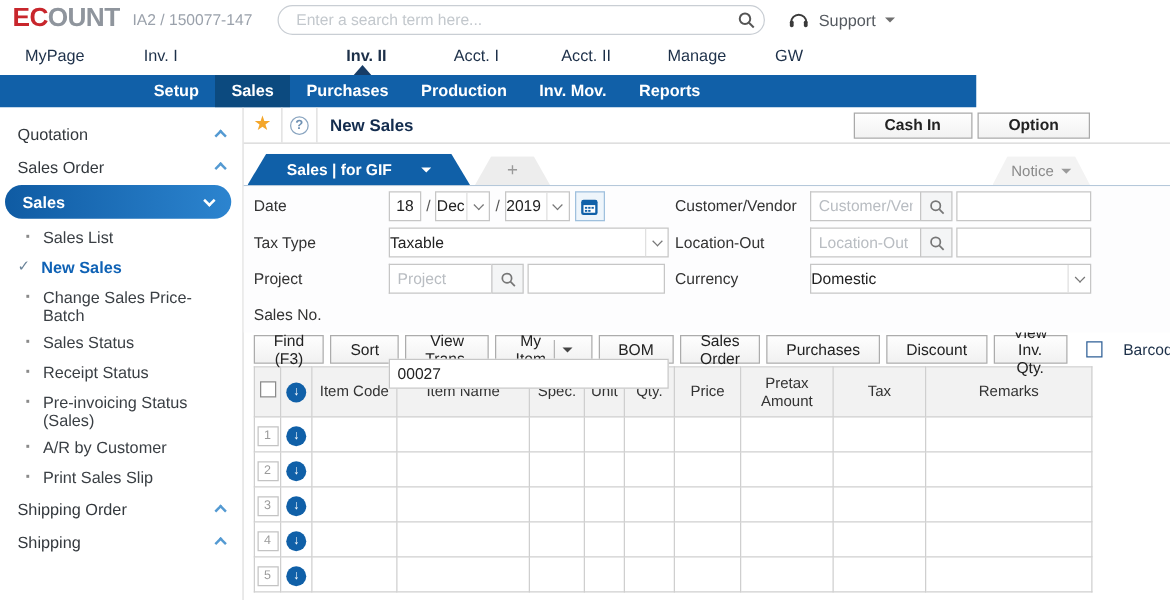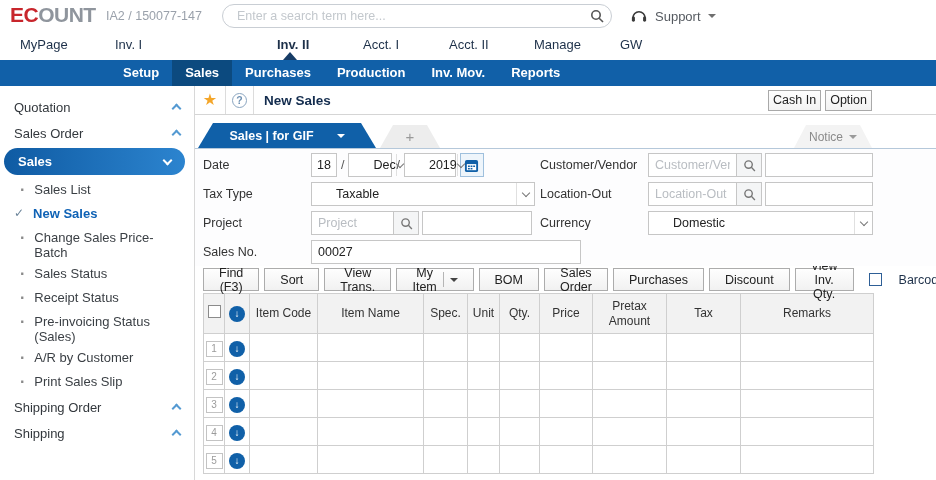--- a/index.html
+++ b/index.html
@@ -22,21 +22,21 @@
   
   .mainmenu { position:absolute; left:0; top:32px; width:936px; height:28px; background:#fff; }
   .mm-item { position:absolute; top:0; line-height:26px; font-size:13px; color:#1d3049; cursor:pointer; white-space:nowrap; }
   .mm-item:nth-child(1){left:20px} .mm-item:nth-child(2){left:115px}
   .mm-item:nth-child(3){left:277px; font-weight:bold;} .mm-item:nth-child(4){left:363px}
   .mm-item:nth-child(5){left:449px} .mm-item:nth-child(6){left:534px}
   .mm-item:nth-child(7){left:620px} .mm-item:nth-child(8){left:707px}
   .menu-pointer { position:absolute; left:283px; top:52px; width:0; height:0; border-left:7px solid transparent; border-right:7px solid transparent; border-bottom:8px solid #173c66; z-index:3; }
 
   
-  .modulebar { position:absolute; left:0; top:60px; width:936px; height:26px; background:#1160a8; display:flex; padding-left:110px; }
+  .modulebar { position:absolute; left:0; top:60px; width:781px; height:26px; background:#1160a8; display:flex; padding-left:110px; }
   .mod-item { line-height:26px; padding:0 13px; color:#fff; font-size:13px; font-weight:600; cursor:pointer; white-space:nowrap; }
   .mod-item.active { background:#0c4a7f; }
 
   
   .sidebar { position:absolute; left:0; top:86px; width:195px; height:394px; background:#fff; border-right:1px solid #d8d8d8; padding-top:8px; overflow:hidden; }
   .sb-group { height:26px; display:flex; align-items:center; justify-content:space-between; padding:0 14px; cursor:pointer; }
   .sb-group .sb-label { font-size:13px; color:#33383d; }
   .chev { display:inline-block; width:7px; height:7px; border-left:2px solid #549ad2; border-bottom:2px solid #549ad2; }
   .chev-up { transform:rotate(135deg); margin-top:3px; }
   .chev-down { transform:rotate(-45deg); margin-bottom:3px; }
@@ -53,36 +53,36 @@
   .main { position:absolute; left:195px; top:86px; width:741px; height:394px; background:#fff; }
 
   .titlerow { height:29px; display:flex; align-items:center; border-bottom:1px solid #d5d5d5; }
   .cell-star { width:30px; display:flex; justify-content:center; cursor:pointer; }
   .star { color:#f4a62a; font-size:16px; line-height:16px; }
   .vsep { width:1px; height:28px; background:#dcdcdc; }
   .cell-help { width:27px; display:flex; justify-content:center; cursor:pointer; }
   .help-circle { width:15px; height:15px; border-radius:50%; border:1px solid #8aa5c0; color:#6f91b3; font-size:10.5px; font-weight:bold; display:flex; align-items:center; justify-content:center; }
   .page-title { margin-left:10px; font-size:13.5px; font-weight:bold; color:#132c4e; }
   .title-actions { margin-left:auto; margin-right:64px; display:flex; gap:4px; }
-  .abtn { height:21px; padding:0 4px; border:1px solid #a9a9a9; background:linear-gradient(#fefefe,#f2f2f2); font-size:12.5px; color:#222; cursor:pointer; display:inline-flex; align-items:center; }
+  .abtn { height:21px; padding:0 24px; border:1px solid #a9a9a9; background:linear-gradient(#fefefe,#f2f2f2); font-size:12.5px; color:#222; cursor:pointer; display:inline-flex; align-items:center;font-weight:bold; }
 
   .tabrow { position:relative; height:34px; border-bottom:1px solid #b5c8da; }
   .tab-active { position:absolute; left:3px; bottom:0; width:178px; height:25px; background:#1060a8; clip-path:polygon(15px 0, calc(100% - 15px) 0, 100% 100%, 0 100%); color:#fff; font-size:12.5px; font-weight:bold; display:flex; align-items:center; justify-content:center; gap:23px; cursor:pointer; }
   .tab-plus { position:absolute; left:185px; bottom:0; width:60px; height:23px; background:#ededed; clip-path:polygon(13px 0, calc(100% - 13px) 0, 100% 100%, 0 100%); color:#999; font-size:15px; display:flex; align-items:center; justify-content:center; cursor:pointer; }
   .tab-notice { position:absolute; left:599px; bottom:0; width:78px; height:23px; background:#f3f3f3; clip-path:polygon(12px 0, calc(100% - 12px) 0, 100% 100%, 0 100%); color:#8a8a8a; font-size:12px; display:flex; align-items:center; justify-content:center; gap:6px; cursor:pointer; }
   .caret { width:0; height:0; border-left:4px solid transparent; border-right:4px solid transparent; border-top:4px solid currentColor; display:inline-block; }
 
   
   .form { position:relative; height:117px; background:#fdfdfe; }
   .f-label { position:absolute; font-size:12.5px; color:#333; line-height:24px; white-space:nowrap; }
   .f-field { position:absolute; display:flex; align-items:center; gap:4px; }
   .input { height:24px; border:1px solid #c6c6c6; font-size:12.5px; color:#222; padding:0 6px; background:#fff; outline:none; }
   .input::placeholder { color:#b9bdc2; }
   .slash { color:#555; font-size:12.5px; }
-  .sel { height:24px; background:#fff; border:1px solid #c6c6c6; display:flex; align-items:center; justify-content:space-between; padding-left:24px; font-size:12.5px; color:#222; cursor:pointer; }
+  .sel { height:24px; background:#fff; border:1px solid #c6c6c6; display:flex; align-items:center; justify-content:space-between; padding-left:0; font-size:12.5px; color:#222; cursor:pointer; }
   .sel .chevzone { width:18px; height:22px; border-left:1px solid #e0e0e0; display:flex; align-items:center; justify-content:center; }
   .schev { width:6px; height:6px; border-left:1.5px solid #777; border-bottom:1.5px solid #777; transform:rotate(-45deg); margin-top:-2px; }
   .combo { display:flex; align-items:center; }
   .combo .input { border-right:none; }
   .sbtn { width:26px; height:24px; border:1px solid #c6c6c6; background:#f4f5f6; display:flex; align-items:center; justify-content:center; cursor:pointer; }
   .calbtn { width:24px; height:24px; border:1px solid #9fc0dd; background:#eef5fb; display:flex; align-items:center; justify-content:center; cursor:pointer; }
 
   
   .toolbar { height:27px; display:flex; align-items:center; gap:5px; padding-left:8px; }
   .btn { height:23px; padding:0 15px; border:1px solid #acacac; background:linear-gradient(#fefefe,#f1f1f1); font-size:12.5px; color:#222; cursor:pointer; display:inline-flex; align-items:center; }
@@ -324,21 +324,21 @@
       <div class="sel" style="width:225px">
         <span>Domestic</span>
         <span class="chevzone">
             <span class="schev"></span>
           </span>
       </div>
     </div>
 
     <span class="f-label" style="left:8px;top:91px">Sales No.</span>
     <div class="f-field" style="left:116px;top:91px">
-      <input class="input" style="width: 270px;" value="00027">
+      <input class="input" style="width: 224px; margin-top: 47px;" value="00027">
     </div>
   </div>
 
   <div class="toolbar">
     <button class="btn">Find (F3)</button>
     <button class="btn">Sort</button>
     <button class="btn">View Trans.</button>
     <button class="btn">
       <span>My Item</span>
       <span class="btn-divider"></span>

